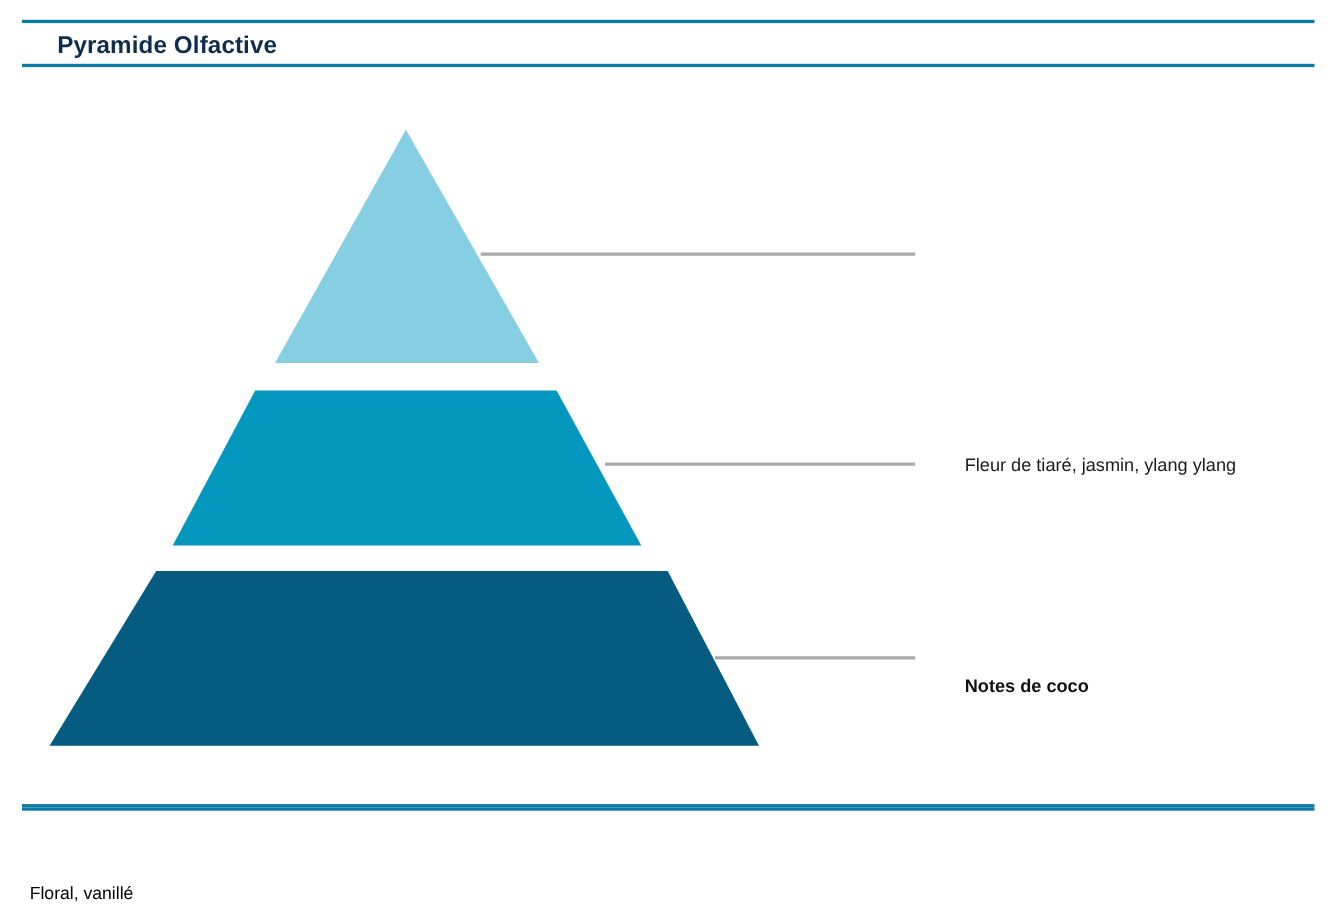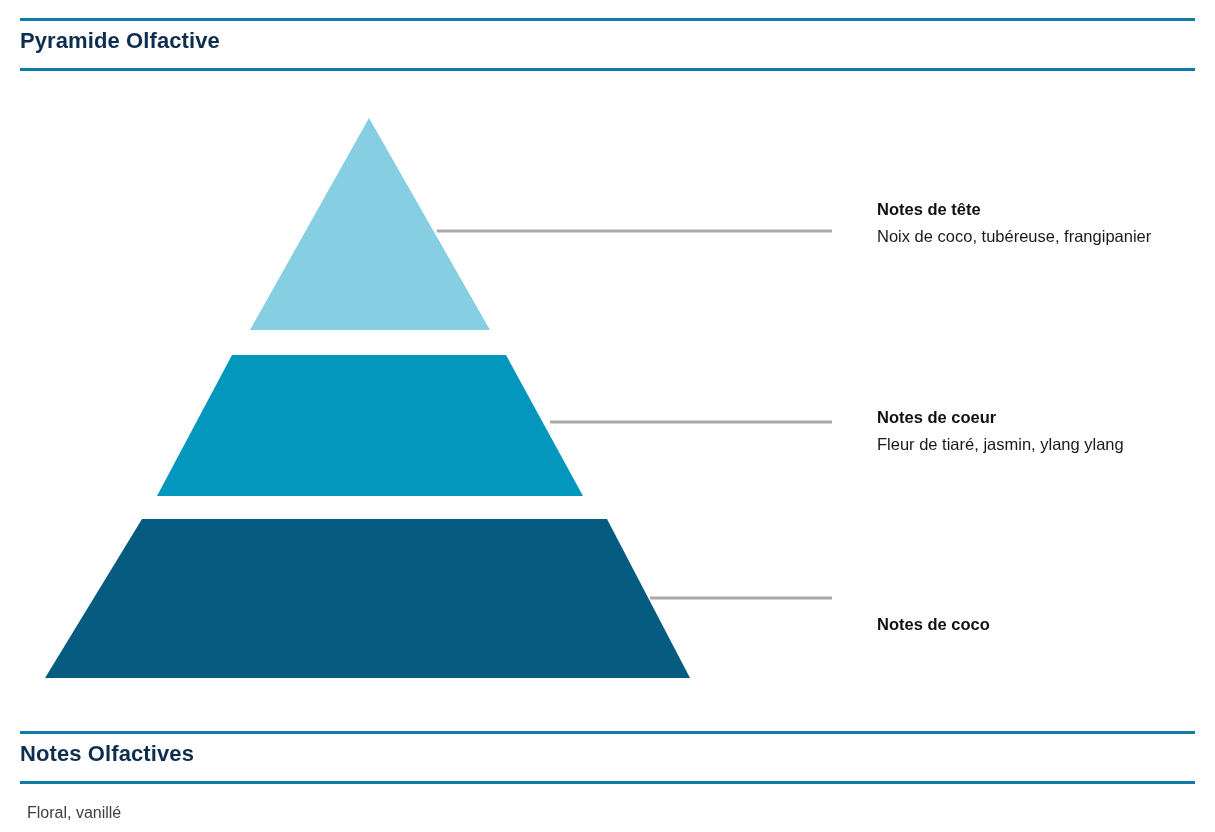--- a/index.html
+++ b/index.html
@@ -25,33 +25,34 @@
   .rule {
     height: 3px;
     background: #0c7ba8;
     width: 100%;
   }
   .section-title {
     font-size: 22px;
     font-weight: bold;
     color: #0e2e4f;
     letter-spacing: 0.1px;
-    padding: 7px 0 14px 0;
+    padding: 7px 0 4px 0;
     line-height: 26px;
     white-space: nowrap;
+    margin-left: 32px;
   }
 
   #header-pyramide { top: 18px; }
   #header-notes    { top: 731px; }
 
   .section-body {
     position: absolute;
     left: 27px;
     font-size: 16px;
-    color: #404040;
+    color: #000000;
     line-height: 20px;
   }
   #body-notes { top: 803px; }
 
   
   #pyramid-diagram {
     position: absolute;
     left: 0;
     top: 90px;
     width: 1215px;
@@ -106,34 +107,28 @@
         <polygon points="232,265 506,265 583,406 157,406" fill="#0497bd"></polygon>
         <polygon points="142,429 607,429 690,588 45,588" fill="#065b80"></polygon>
       </g>
     <g id="pyramid-connectors">
         <line x1="437" x2="832" y1="141" y2="141" stroke="#aaaaaa" stroke-width="3"></line>
         <line x1="550" x2="832" y1="332" y2="332" stroke="#aaaaaa" stroke-width="3"></line>
         <line x1="650" x2="832" y1="508" y2="508" stroke="#aaaaaa" stroke-width="3"></line>
       </g>
   </svg>
 
-  <div class="tier-label" id="tier-label-0">
-    <div class="tier-name">Notes de tête</div>
-    <div class="tier-notes">Noix de coco, tubéreuse, frangipanier</div>
-  </div>
 
   <div class="tier-label" id="tier-label-1">
-    <div class="tier-name">Notes de coeur</div>
     <div class="tier-notes">Fleur de tiaré, jasmin, ylang ylang</div>
   </div>
 
   <div class="tier-label" id="tier-label-2">
     <div class="tier-name">Notes de coco</div>
   </div>
 </div>
 
 <div class="section-header" id="header-notes">
   <div class="rule"></div>
-  <div class="section-title">Notes Olfactives</div>
   <div class="rule"></div>
 </div>
 
 <div class="section-body" id="body-notes">Floral, vanillé</div>
 
 </body></html>

